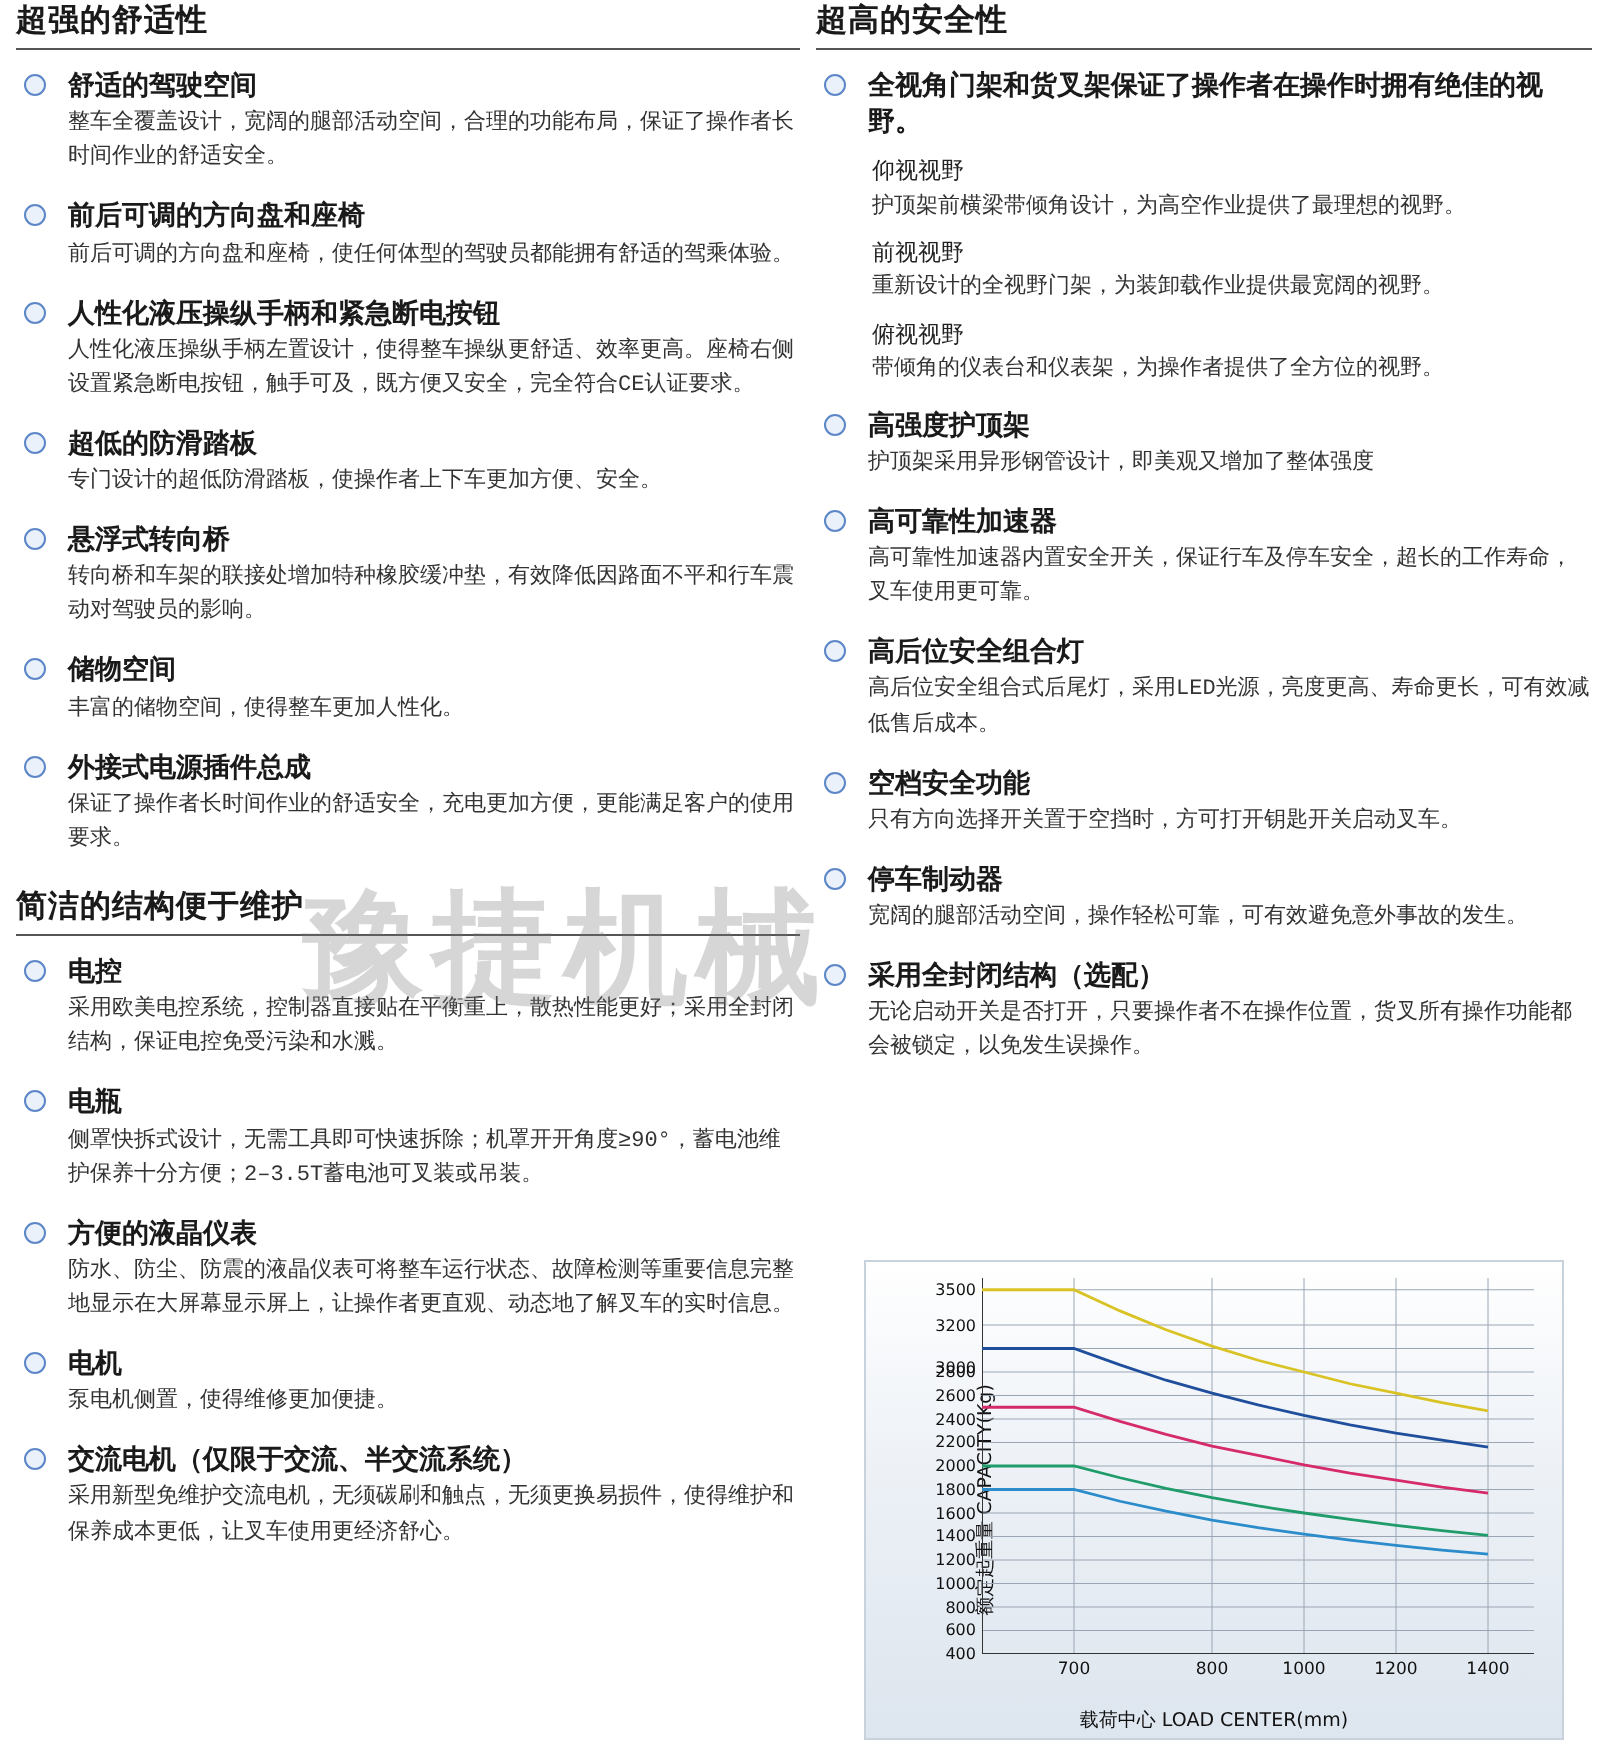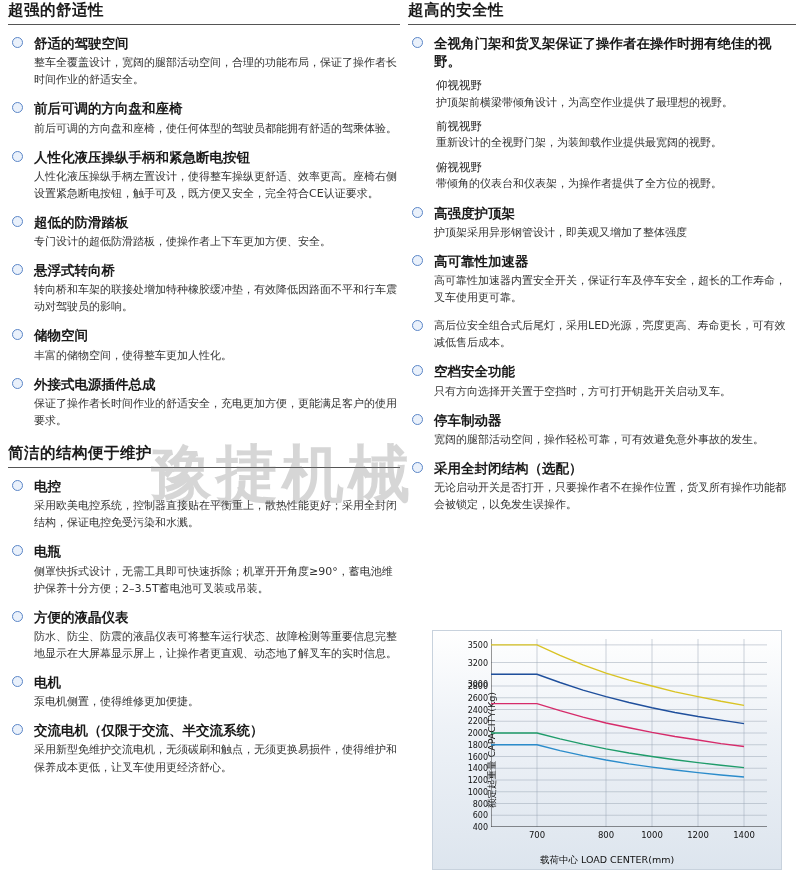--- a/index.html
+++ b/index.html
@@ -57,20 +57,21 @@
     color: #1a1a1a;
     margin: 0 0 2px 0;
     display: block;
   }
   .item-desc {
     font-size: 11px;
     line-height: 1.55;
     color: #333;
     margin: 0;
     display: block;
+    font-family: Liberation Mono, monospace;
   }
   .sub-block { margin: 7px 0 0 2px; }
   .sub-title {
     font-size: 11.5px;
     line-height: 1.5;
     color: #222;
     display: block;
   }
   .sub-desc {
     font-size: 11px;
@@ -251,20 +252,21 @@
           <span class="item-title">高强度护顶架</span>
           <span class="item-desc">护顶架采用异形钢管设计，即美观又增加了整体强度</span>
         </li>
         <li class="item">
           <span class="bullet"></span>
           <span class="item-title">高可靠性加速器</span>
           <span class="item-desc">高可靠性加速器内置安全开关，保证行车及停车安全，超长的工作寿命，叉车使用更可靠。</span>
         </li>
         <li class="item">
           <span class="bullet"></span>
+          <span class="item-title">高后位安全组合灯</span>
           <span class="item-desc">高后位安全组合式后尾灯，采用LED光源，亮度更高、寿命更长，可有效减低售后成本。</span>
         </li>
         <li class="item">
           <span class="bullet"></span>
           <span class="item-title">空档安全功能</span>
           <span class="item-desc">只有方向选择开关置于空挡时，方可打开钥匙开关启动叉车。</span>
         </li>
         <li class="item">
           <span class="bullet"></span>
           <span class="item-title">停车制动器</span>

